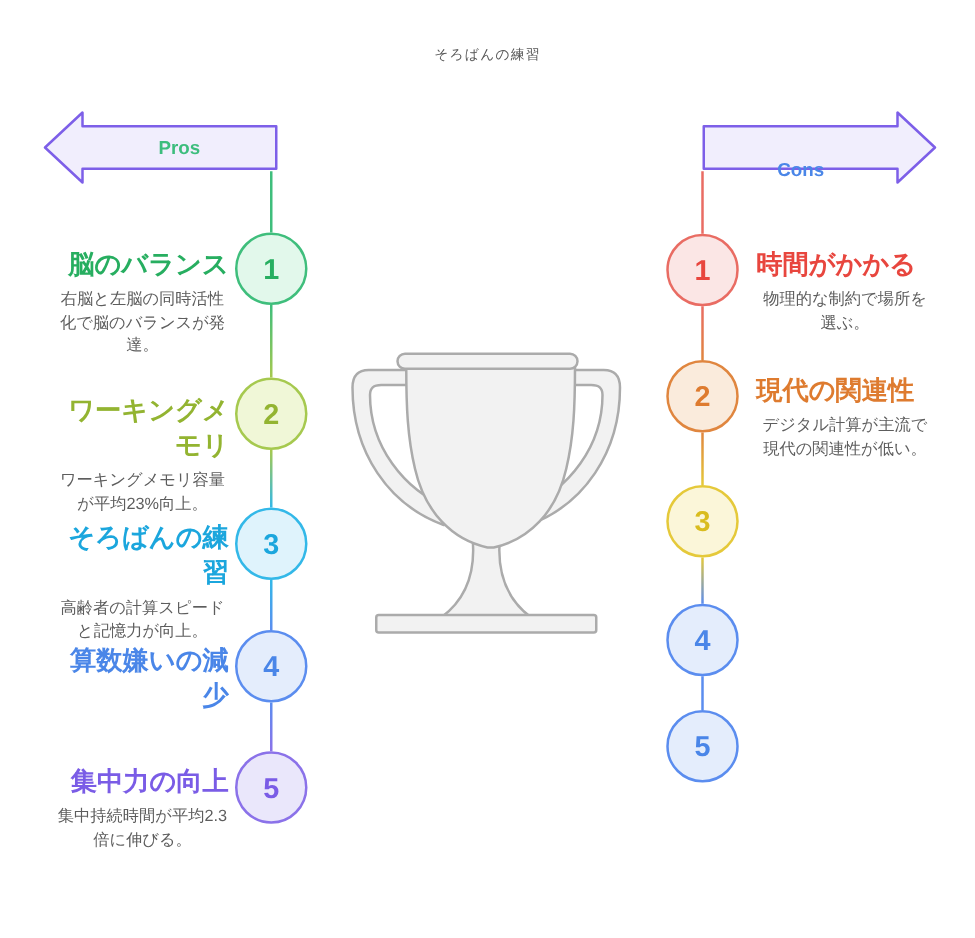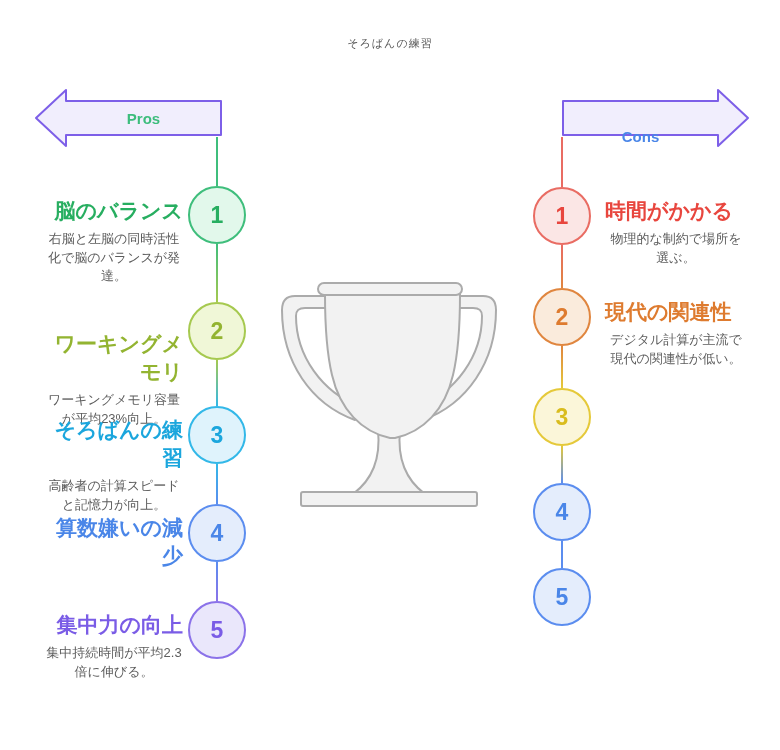--- a/index.html
+++ b/index.html
@@ -99,21 +99,21 @@
     <span>4</span>
     </div>
   <div class="circle cr" style="top: 568px; --line: #5B8DEF; --fill: #E4EDFC; --text: #4A86E8;">
     <span>5</span>
     </div>
 
   <div class="tb tb-l" style="top: 197px; --text: #27AE60;">
     <h3>脳のバランス</h3>
     <p>右脳と左脳の同時活性化で脳のバランスが発達。</p>
   </div>
-  <div class="tb tb-l" style="top: 314px; margin-top: 16px; --text: #93B431;">
+  <div class="tb tb-l" style="top: 314px; --text: #93B431;">
     <h3>ワーキングメモリ</h3>
     <p>ワーキングメモリ容量が平均23%向上。</p>
   </div>
   <div class="tb tb-l" style="top: 416px; --text: #1BA6DD;">
     <h3>そろばんの練習</h3>
     <p>高齢者の計算スピードと記憶力が向上。</p>
   </div>
   <div class="tb tb-l" style="top: 514px; --text: #4A86E8;">
     <h3>算数嫌いの減少</h3>
   </div>

